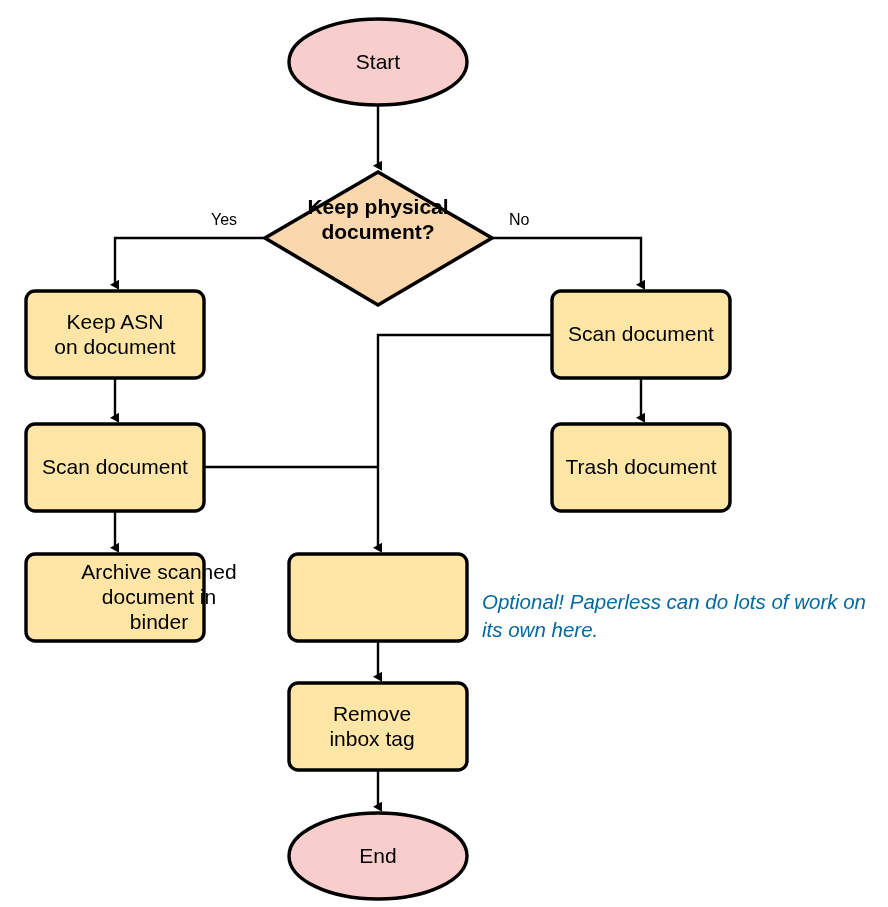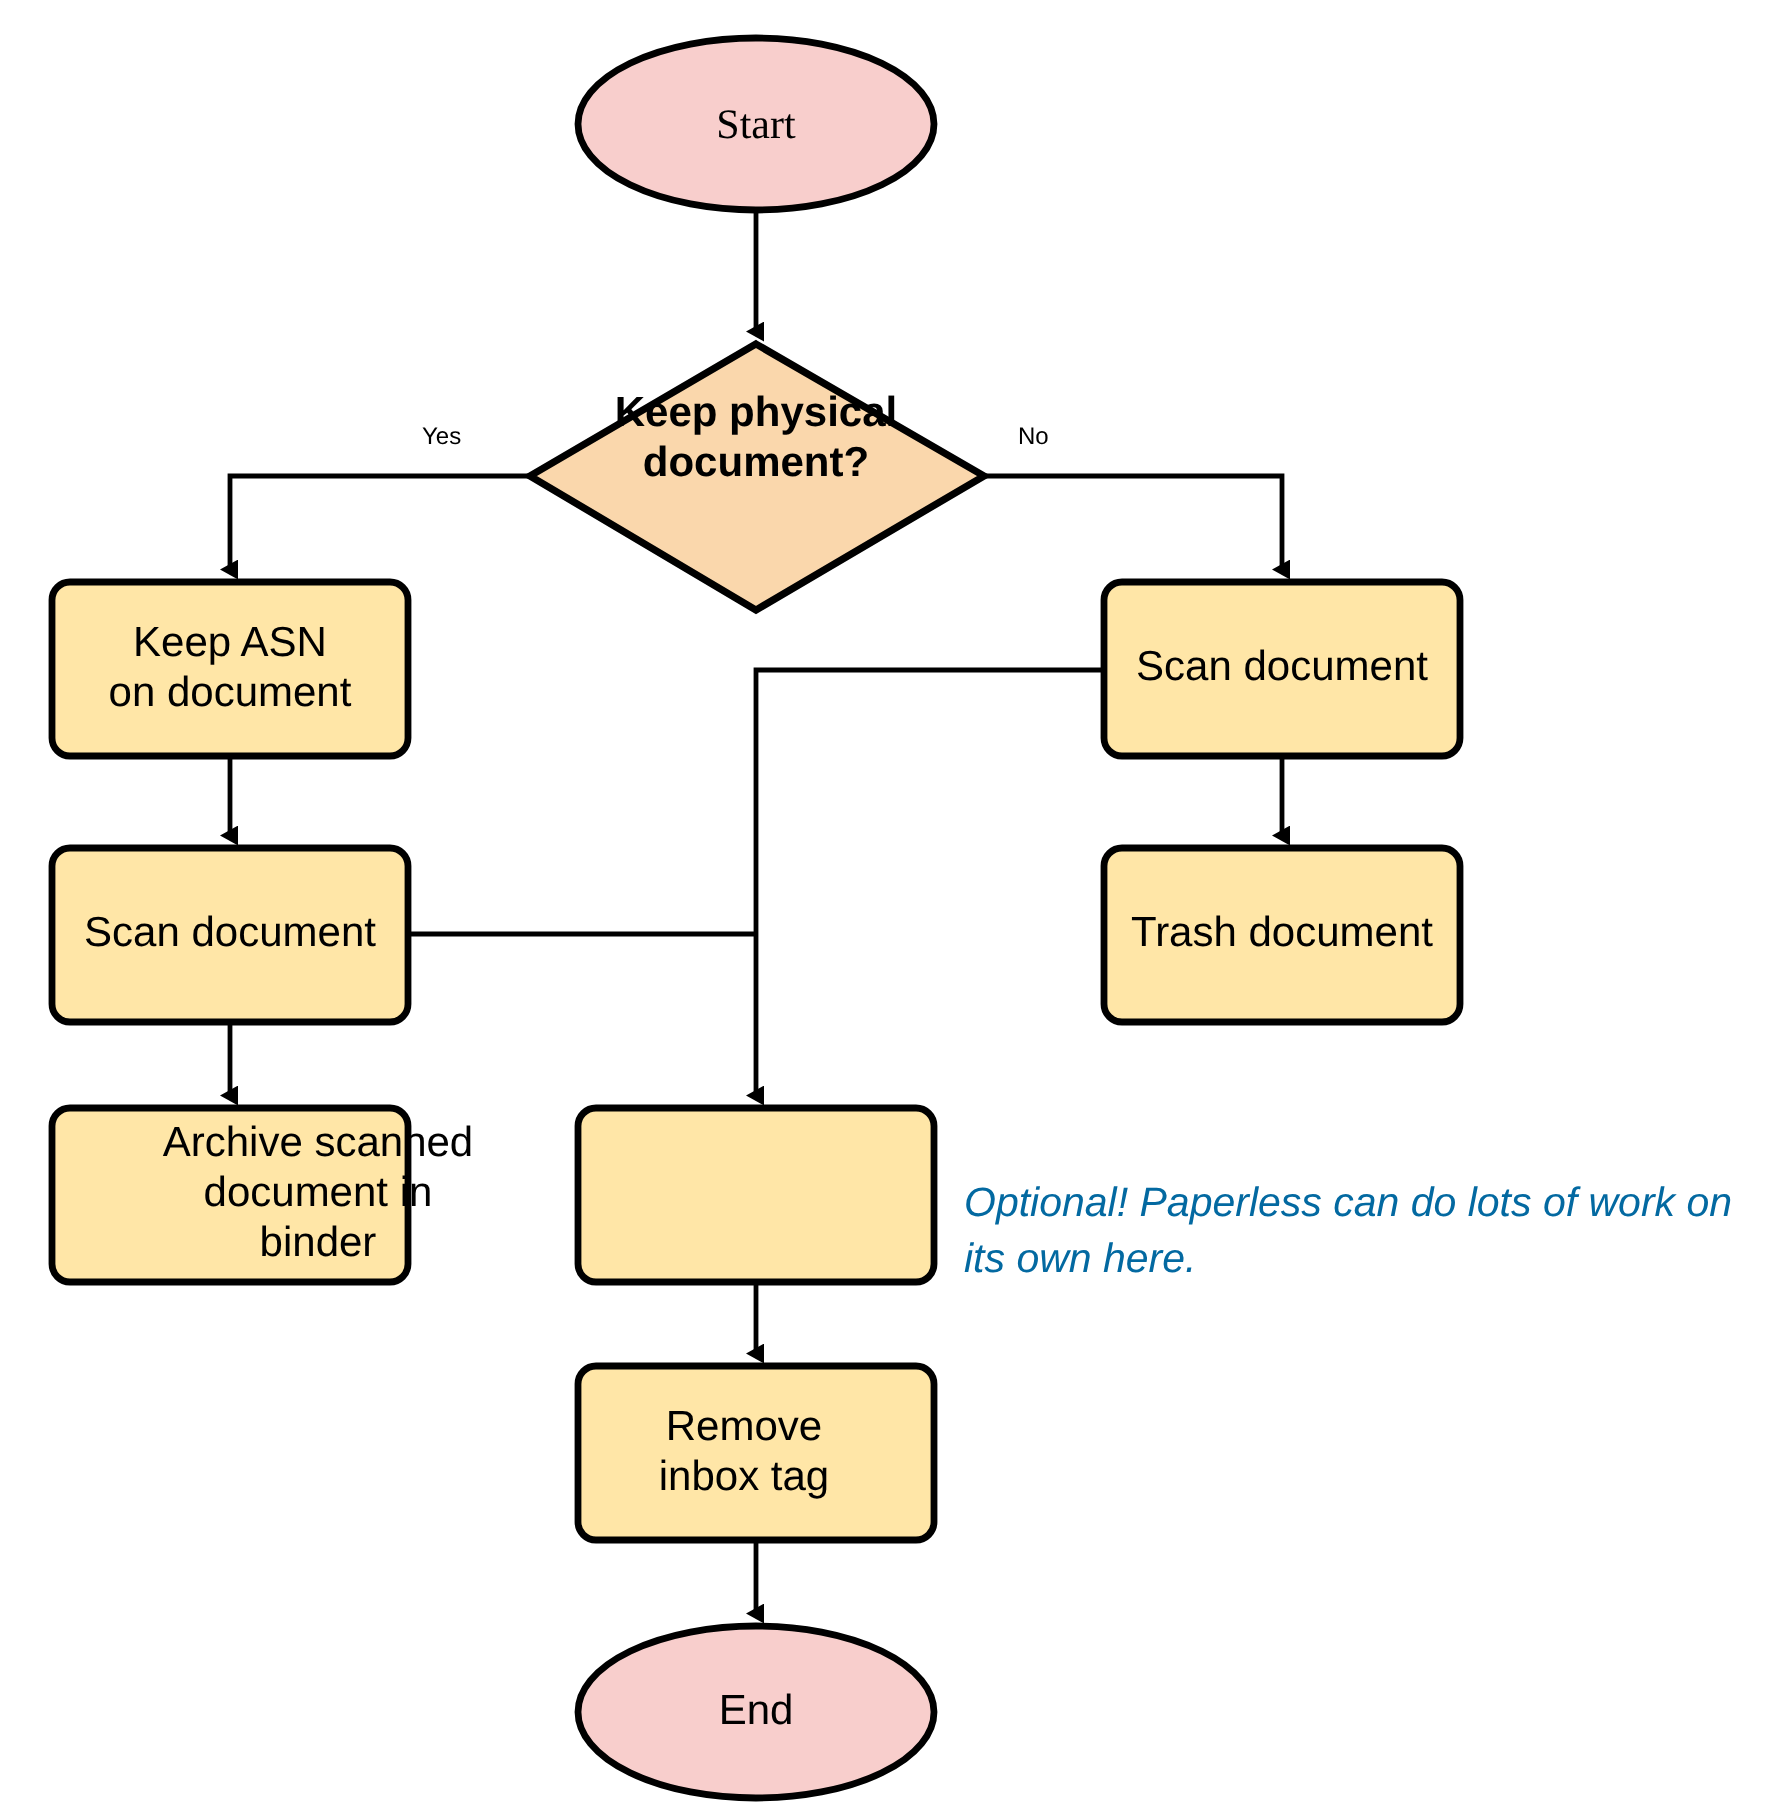--- a/index.html
+++ b/index.html
@@ -33,21 +33,21 @@
     justify-content: center;
     text-align: center;
     line-height: 1.18;
     font-size: 21px;
     color: #000000;
     white-space: pre-line;
     pointer-events: none;
   }
   .edge-label {
     position: absolute;
-    font-size: 12px;
+    font-size: 16px;
     color: #000000;
     white-space: nowrap;
     pointer-events: none;
   }
   .annotation {
     position: absolute;
     font-size: 20.5px;
     font-style: italic;
     line-height: 1.38;
     color: #0369a1;
@@ -103,21 +103,21 @@
 
     <rect x="552" y="424" width="178" height="87" rx="9" ry="9" fill="#ffe6a7" stroke="#000000" stroke-width="3.4"></rect>
 
     <rect x="289" y="554" width="178" height="87" rx="9" ry="9" fill="#ffe6a7" stroke="#000000" stroke-width="3.4"></rect>
 
     <rect x="289" y="683" width="178" height="87" rx="9" ry="9" fill="#ffe6a7" stroke="#000000" stroke-width="3.4"></rect>
 
     <ellipse cx="378" cy="856" rx="89" ry="43" fill="#f8cecc" stroke="#000000" stroke-width="3.4"></ellipse>
   </svg>
 
-  <div class="node-label" style="left:289px; top:19px; width:178px; height:86px;font-family:Liberation Serif, serif;">Start</div>
+  <div class="node-label" style="left:289px; top:19px; width:178px; height:86px;">Start</div>
 
   <div class="node-label" style="left:288px; top:174px; width:180px; height:92px;font-weight:bold;">Keep physical
 document?</div>
 
   <div class="node-label" style="left:26px; top:291px; width:178px; height:87px;">Keep ASN
 on document</div>
 
   <div class="node-label" style="left:26px; top:424px; width:178px; height:87px;">Scan document</div>
 
   <div class="node-label" style="left:26px; top:554px; width:178px; height:87px;padding-left:44px;">Archive scanned

